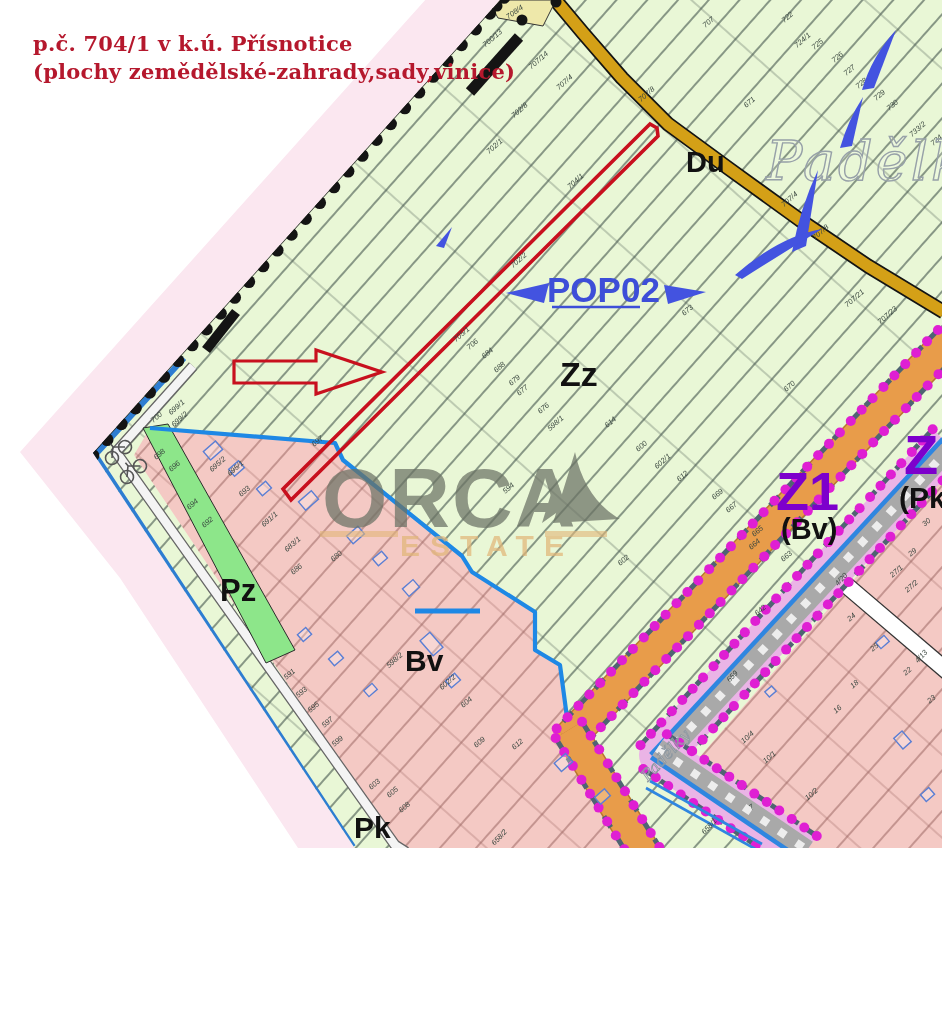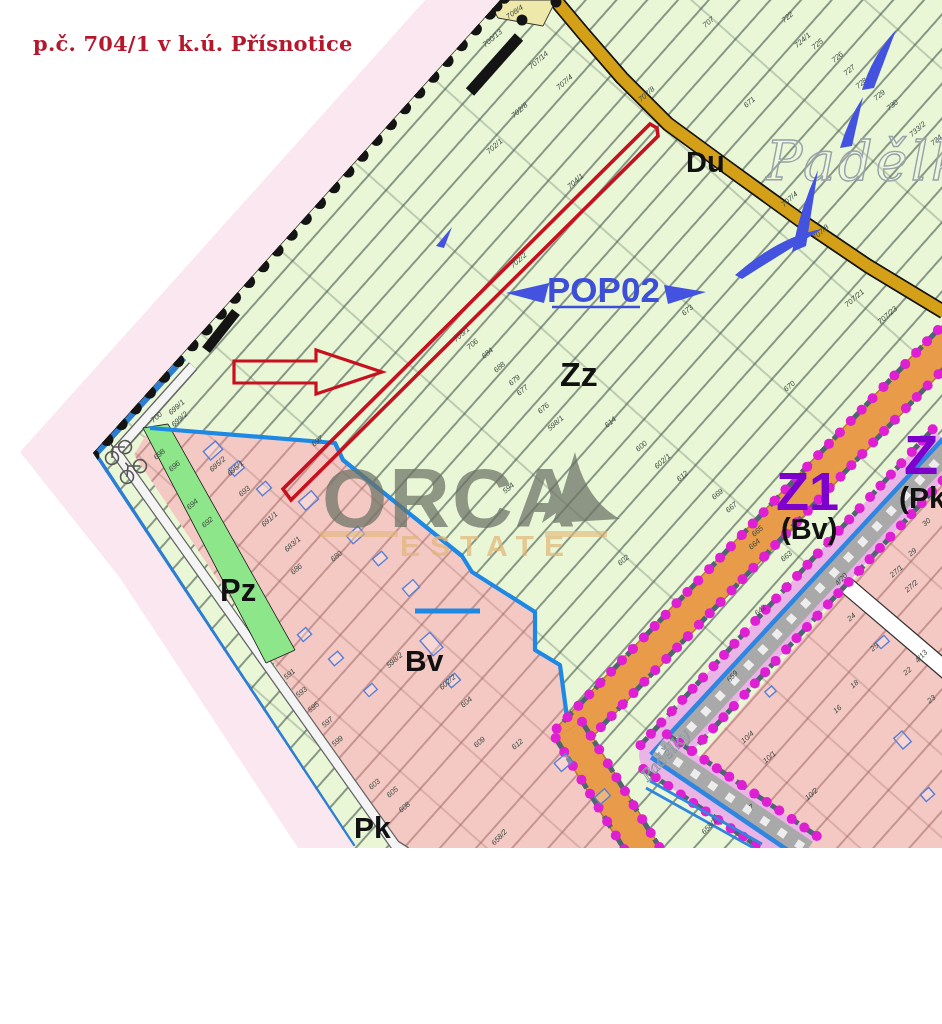--- a/index.html
+++ b/index.html
@@ -501,14 +501,15 @@
         <path d="M735,275 Q780,236 822,229 Q783,253 742,279 Z"></path>
         <polygon points="436,246 452,227 444,248"></polygon>
       </g>
     </g>
 
     <rect x="0" y="848" width="942" height="176" fill="#ffffff"></rect>
   </svg>
 
   <div class="hdr" style="color: rgb(181, 24, 45);">
     <div>p.č. 704/1 v k.ú. Přísnotice</div>
+    <div>(plochy zemědělské-zahrady,sady,vinice)</div>
   </div>
 </div>
 
 </body></html>

